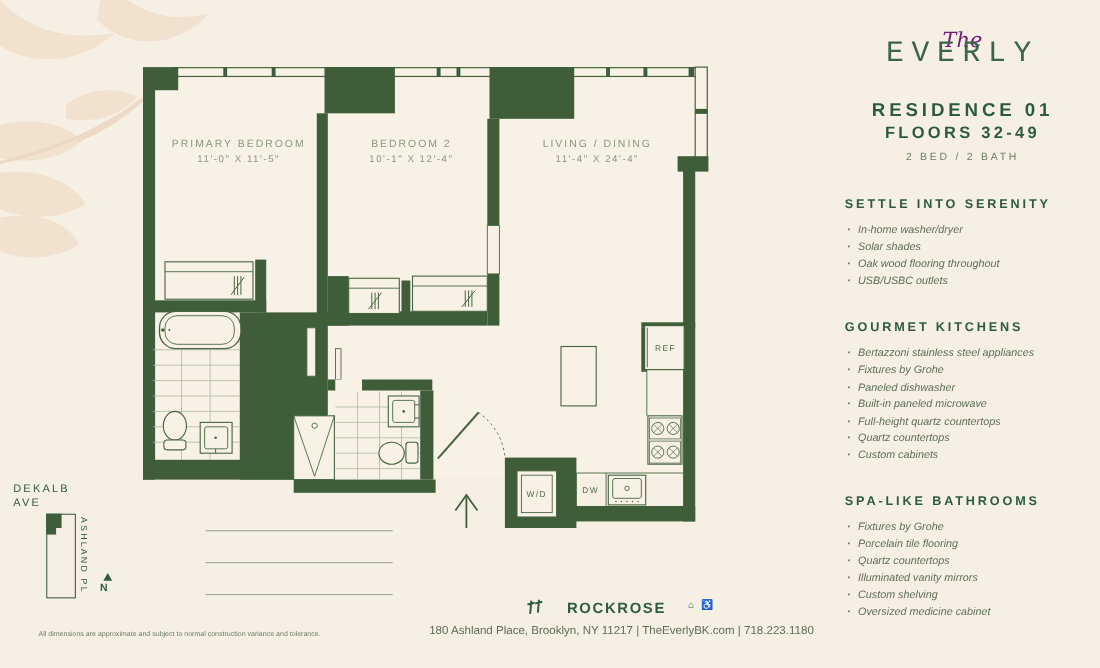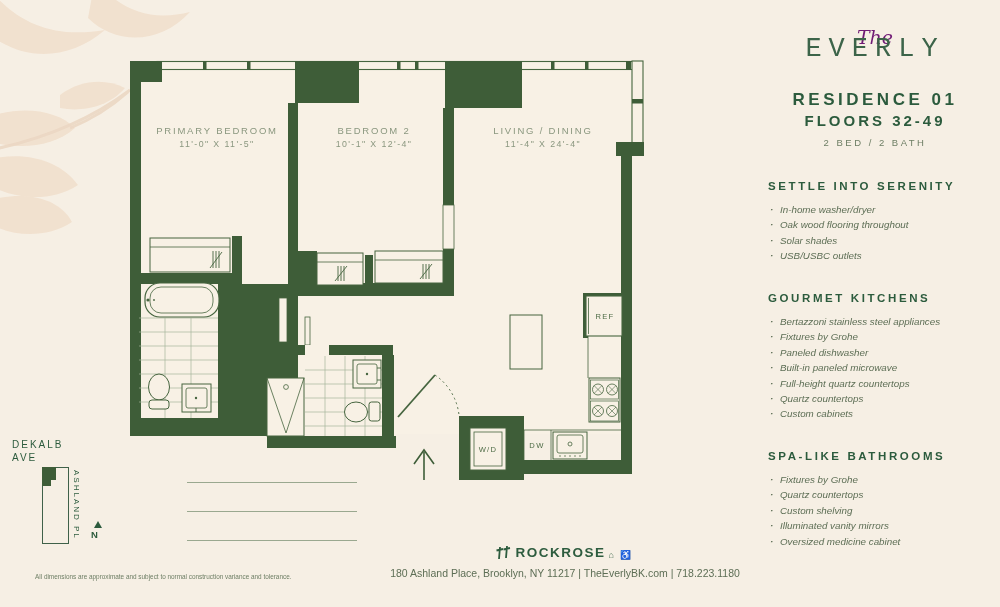--- a/index.html
+++ b/index.html
@@ -18,21 +18,21 @@
   .res-floors{left:735px;top:112px;width:280px;text-align:center;
     font-size:15px;font-weight:bold;letter-spacing:3px;color:#2c5b3d;}
   .res-beds{left:735px;top:137px;width:280px;text-align:center;
     font-size:9.5px;letter-spacing:2.5px;color:#6d7e64;}
   .feature-section{left:768px;width:215px;}
   .feature-heading{font-size:11.5px;font-weight:bold;letter-spacing:2.6px;color:#2c5b3d;margin:0 0 10px 0;}
   .feature-list{list-style:none;margin:0;padding:0;font-style:italic;}
   .feature-list li{position:relative;padding-left:12px;font-size:9.8px;color:#5d6e55;line-height:15.4px;}
   .feature-list li::before{content:"·";position:absolute;left:2px;top:0;color:#5d6e55;font-weight:bold;}
   
-  .logo-row{left:380px;top:545px;width:370px;display:flex;align-items:flex-end;justify-content:center;gap:3px;}
+  .logo-row{left:380px;top:545px;width:370px;display:flex;align-items:flex-start;justify-content:center;gap:20px;}
   .logo-name{font-size:13.5px;font-weight:bold;letter-spacing:1.5px;color:#2d5c3e;}
   .logo-icons{font-size:9px;color:#2d5c3e;letter-spacing:2px;}
   .address{left:380px;top:567px;width:370px;text-align:center;font-size:10.5px;color:#5d6e55;}
   .disclaimer{left:35px;top:573px;font-size:6.4px;color:#6d7e64;}
   
   .map-street-top{left:12px;top:438px;width:90px;text-align:left;font-size:10px;
     letter-spacing:2px;color:#2c5b3d;line-height:13px;white-space:pre-line;}
   .map-outline{left:42px;top:467px;width:25px;height:75px;border:1px solid #3f6149;}
   .map-unit{left:42px;top:467px;width:14px;height:13px;background:#3e5d38;}
   .map-unit2{left:42px;top:480px;width:9px;height:6px;background:#3e5d38;}
@@ -275,22 +275,22 @@
   <div class="abs brand-the">The</div>
   <div class="abs brand-name">EVERLY</div>
   <div class="abs res-title">RESIDENCE 01</div>
   <div class="abs res-floors">FLOORS 32-49</div>
   <div class="abs res-beds">2 BED / 2 BATH</div>
 
   <div class="abs feature-section" style="top:180px">
     <h3 class="feature-heading">SETTLE INTO SERENITY</h3>
     <ul class="feature-list">
       <li>In-home washer/dryer</li>
+      <li>Solar shades</li>
       <li>Oak wood flooring throughout</li>
-      <li>Solar shades</li>
       <li>USB/USBC outlets</li>
     </ul>
   </div>
 
   <div class="abs feature-section" style="top:292px">
     <h3 class="feature-heading">GOURMET KITCHENS</h3>
     <ul class="feature-list">
       <li>Bertazzoni stainless steel appliances</li>
       <li>Fixtures by Grohe</li>
       <li>Paneled dishwasher</li>
@@ -298,23 +298,24 @@
       <li>Full-height quartz countertops</li>
       <li>Quartz countertops</li>
       <li>Custom cabinets</li>
     </ul>
   </div>
 
   <div class="abs feature-section" style="top:450px">
     <h3 class="feature-heading">SPA-LIKE BATHROOMS</h3>
     <ul class="feature-list">
       <li>Fixtures by Grohe</li>
+      <li>Porcelain tile flooring</li>
       <li>Quartz countertops</li>
+      <li>Illuminated vanity mirrors</li>
       <li>Custom shelving</li>
-      <li>Illuminated vanity mirrors</li>
       <li>Oversized medicine cabinet</li>
     </ul>
   </div>
 
   <div class="abs map-street-top">DEKALB
 AVE</div>
   <div class="abs map-outline"></div>
   <div class="abs map-unit"></div>
   <div class="abs map-unit2"></div>
   <div class="abs map-street-side">ASHLAND PL</div>

